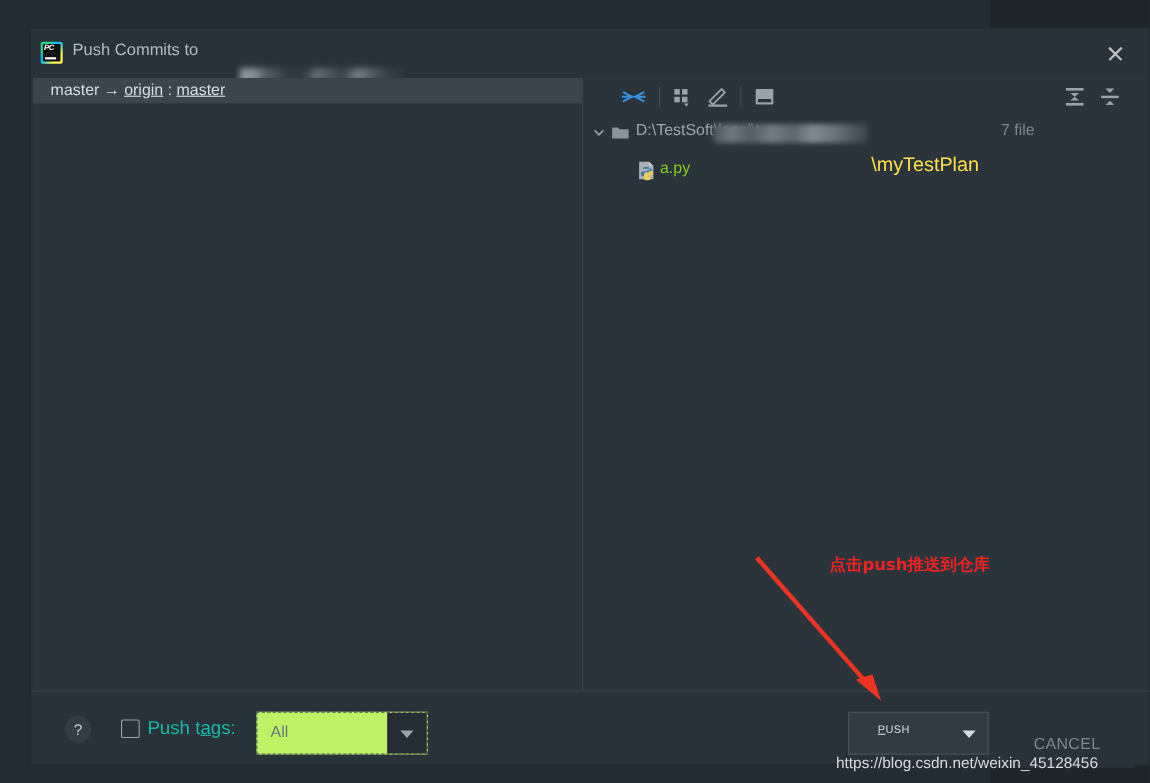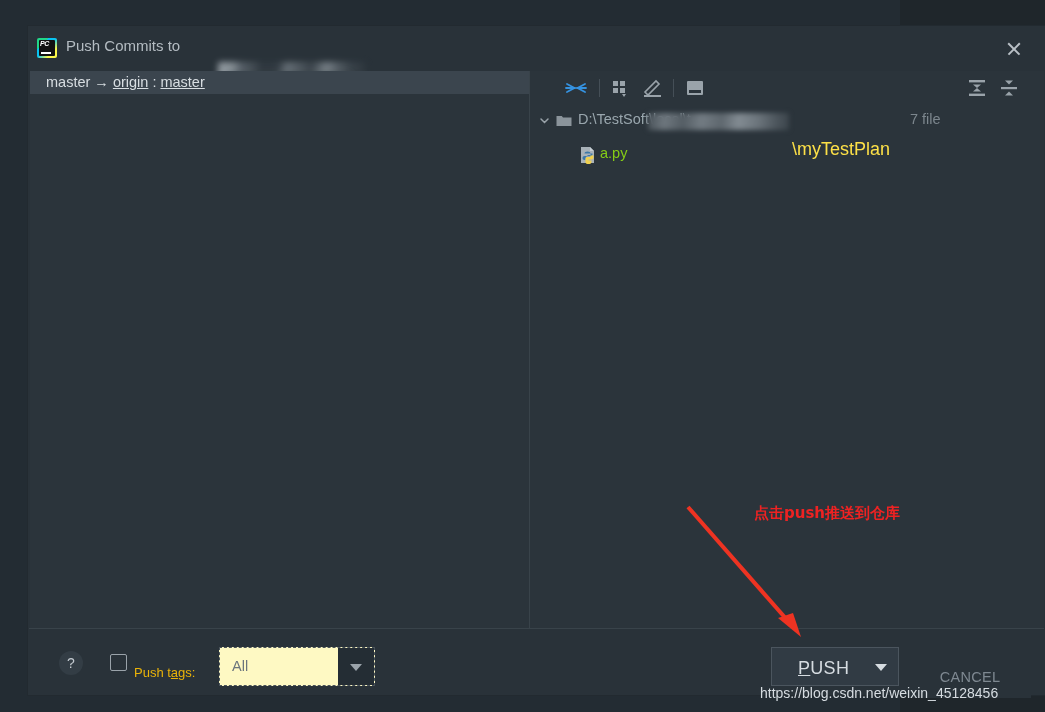--- a/index.html
+++ b/index.html
@@ -334,33 +334,32 @@
     height: 15px;
     border: 1.6px solid #9aa3aa;
     border-radius: 2px;
     background: transparent;
     cursor: pointer;
   }
   .push-tags-lbl {
     position: absolute;
     left: 105px;
     top: 23px;
-    font-size: 13px;
-    color: #eab308;
+    font-size: 17px;
+    color: #14b8a6;
     cursor: default;
-    margin-top: 13px;
   }
   .push-tags-lbl u { text-decoration: underline; }
   .combo {
     position: absolute;
-    left: 190px;
+    left: 204px;
     top: 18px;
     width: 156px;
     height: 39px;
-    background: #fef9c3;
+    background: #bef264;
     border: 1px dashed #49535b;
     box-sizing: border-box;
     cursor: default;
   }
   .combo-val {
     position: absolute;
     left: 12px;
     top: 10px;
     font-size: 14.5px;
     color: #6b757d;
@@ -390,21 +389,21 @@
     height: 39px;
     background: #313b44;
     border: 1px solid #4b555e;
     box-sizing: border-box;
     cursor: pointer;
   }
   .push-lbl {
     position: absolute;
     left: 26px;
     top: 10px;
-    font-size: 18px;
+    font-size: 10px;
     color: #d6dce1;
     letter-spacing: 0.3px;
   }
   .push-lbl u { text-decoration: underline; }
   .push-split {
     position: absolute;
     left: 96px;
     top: 0;
     width: 1px;
     height: 37px;

